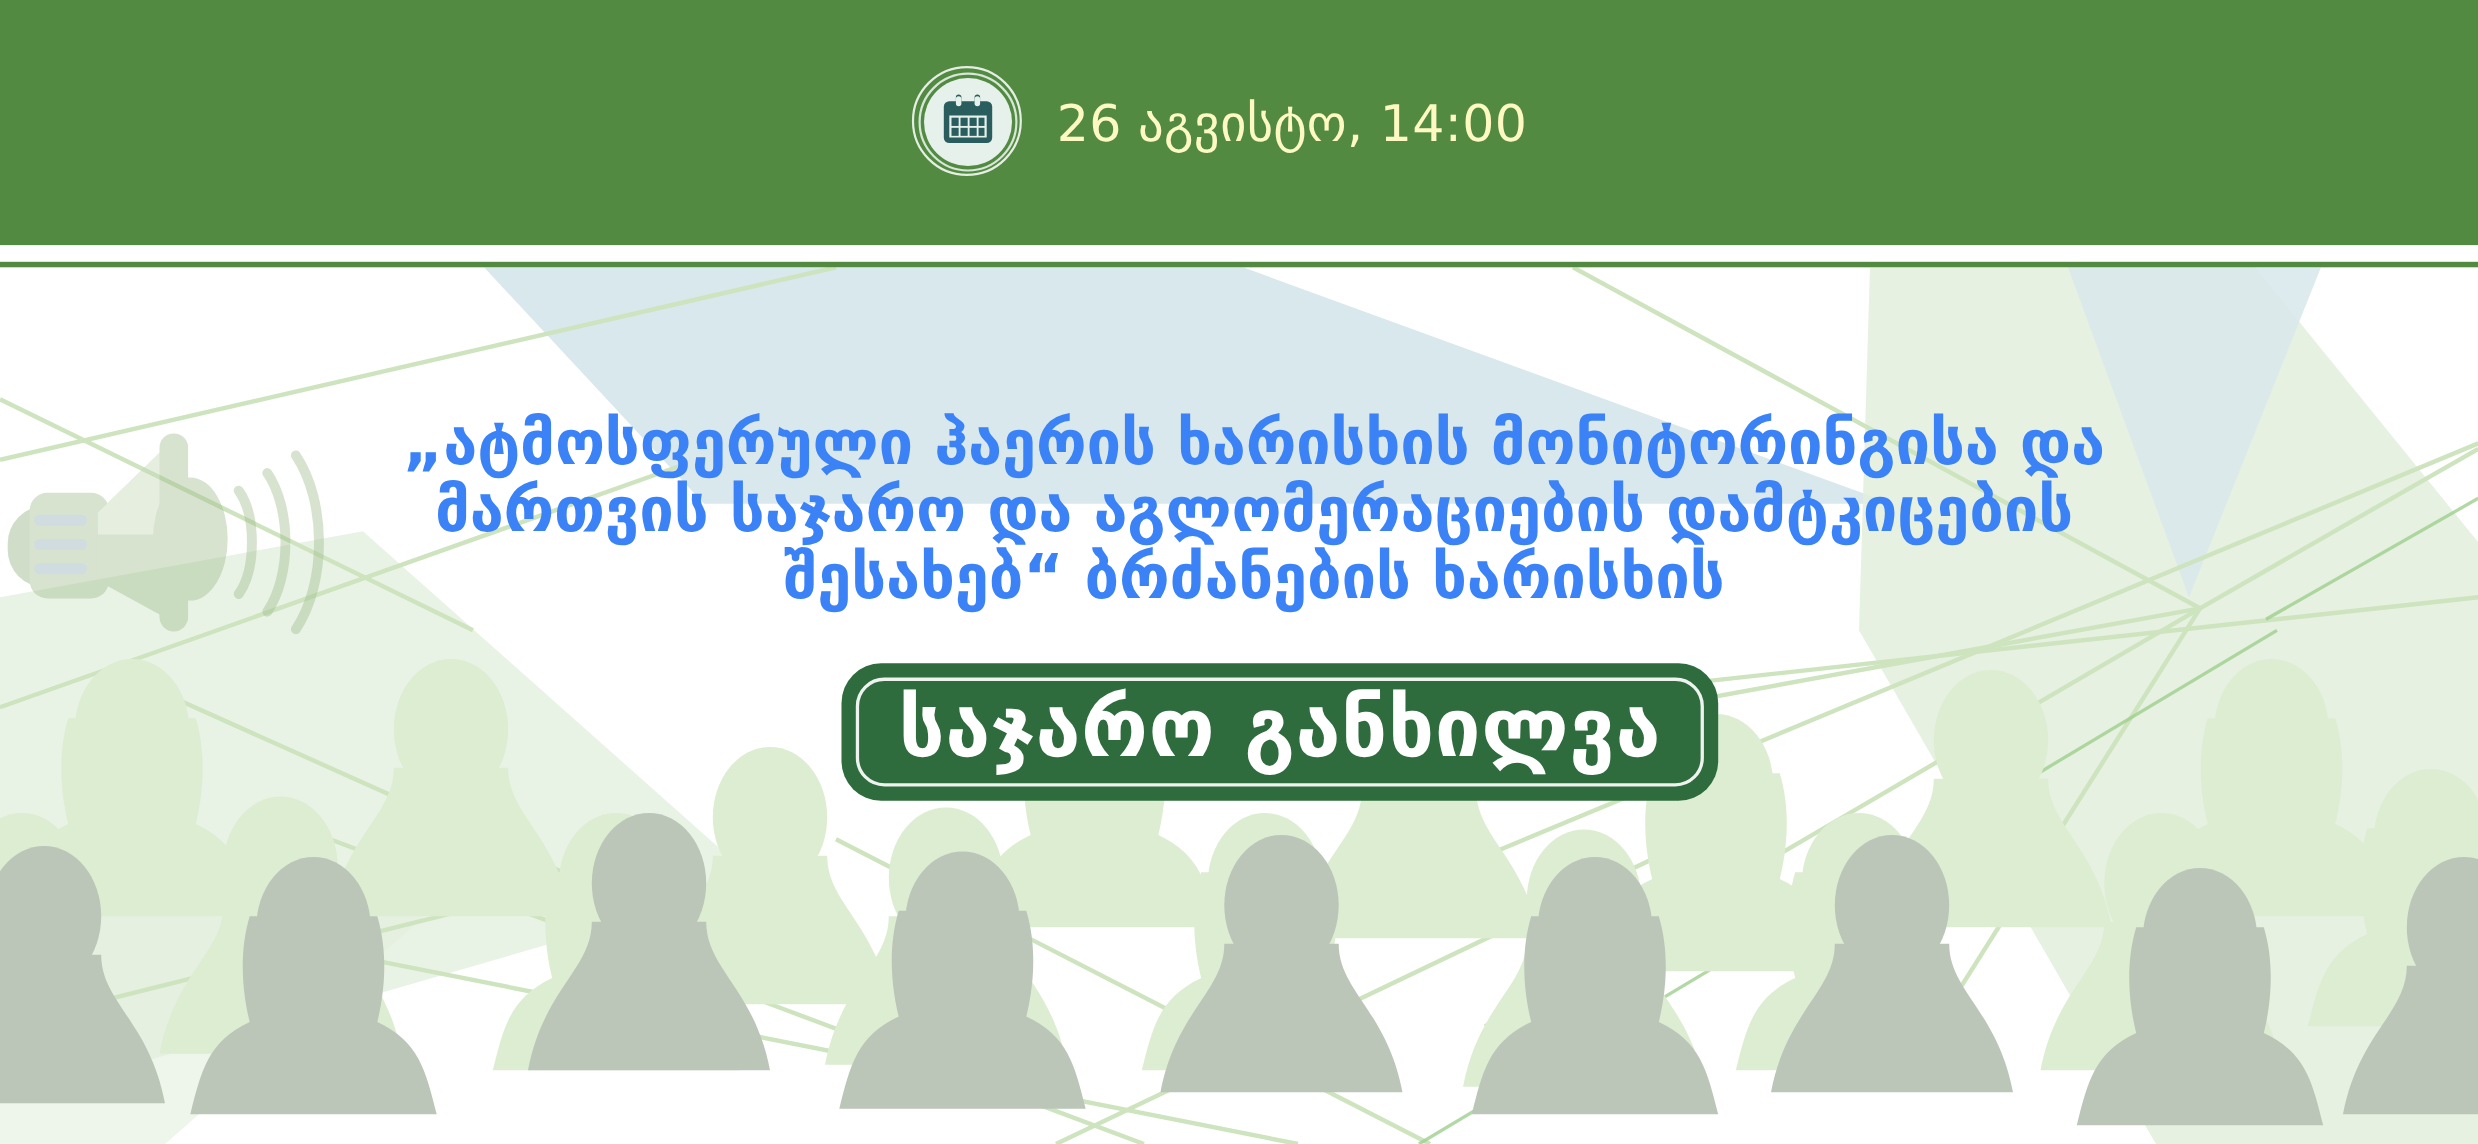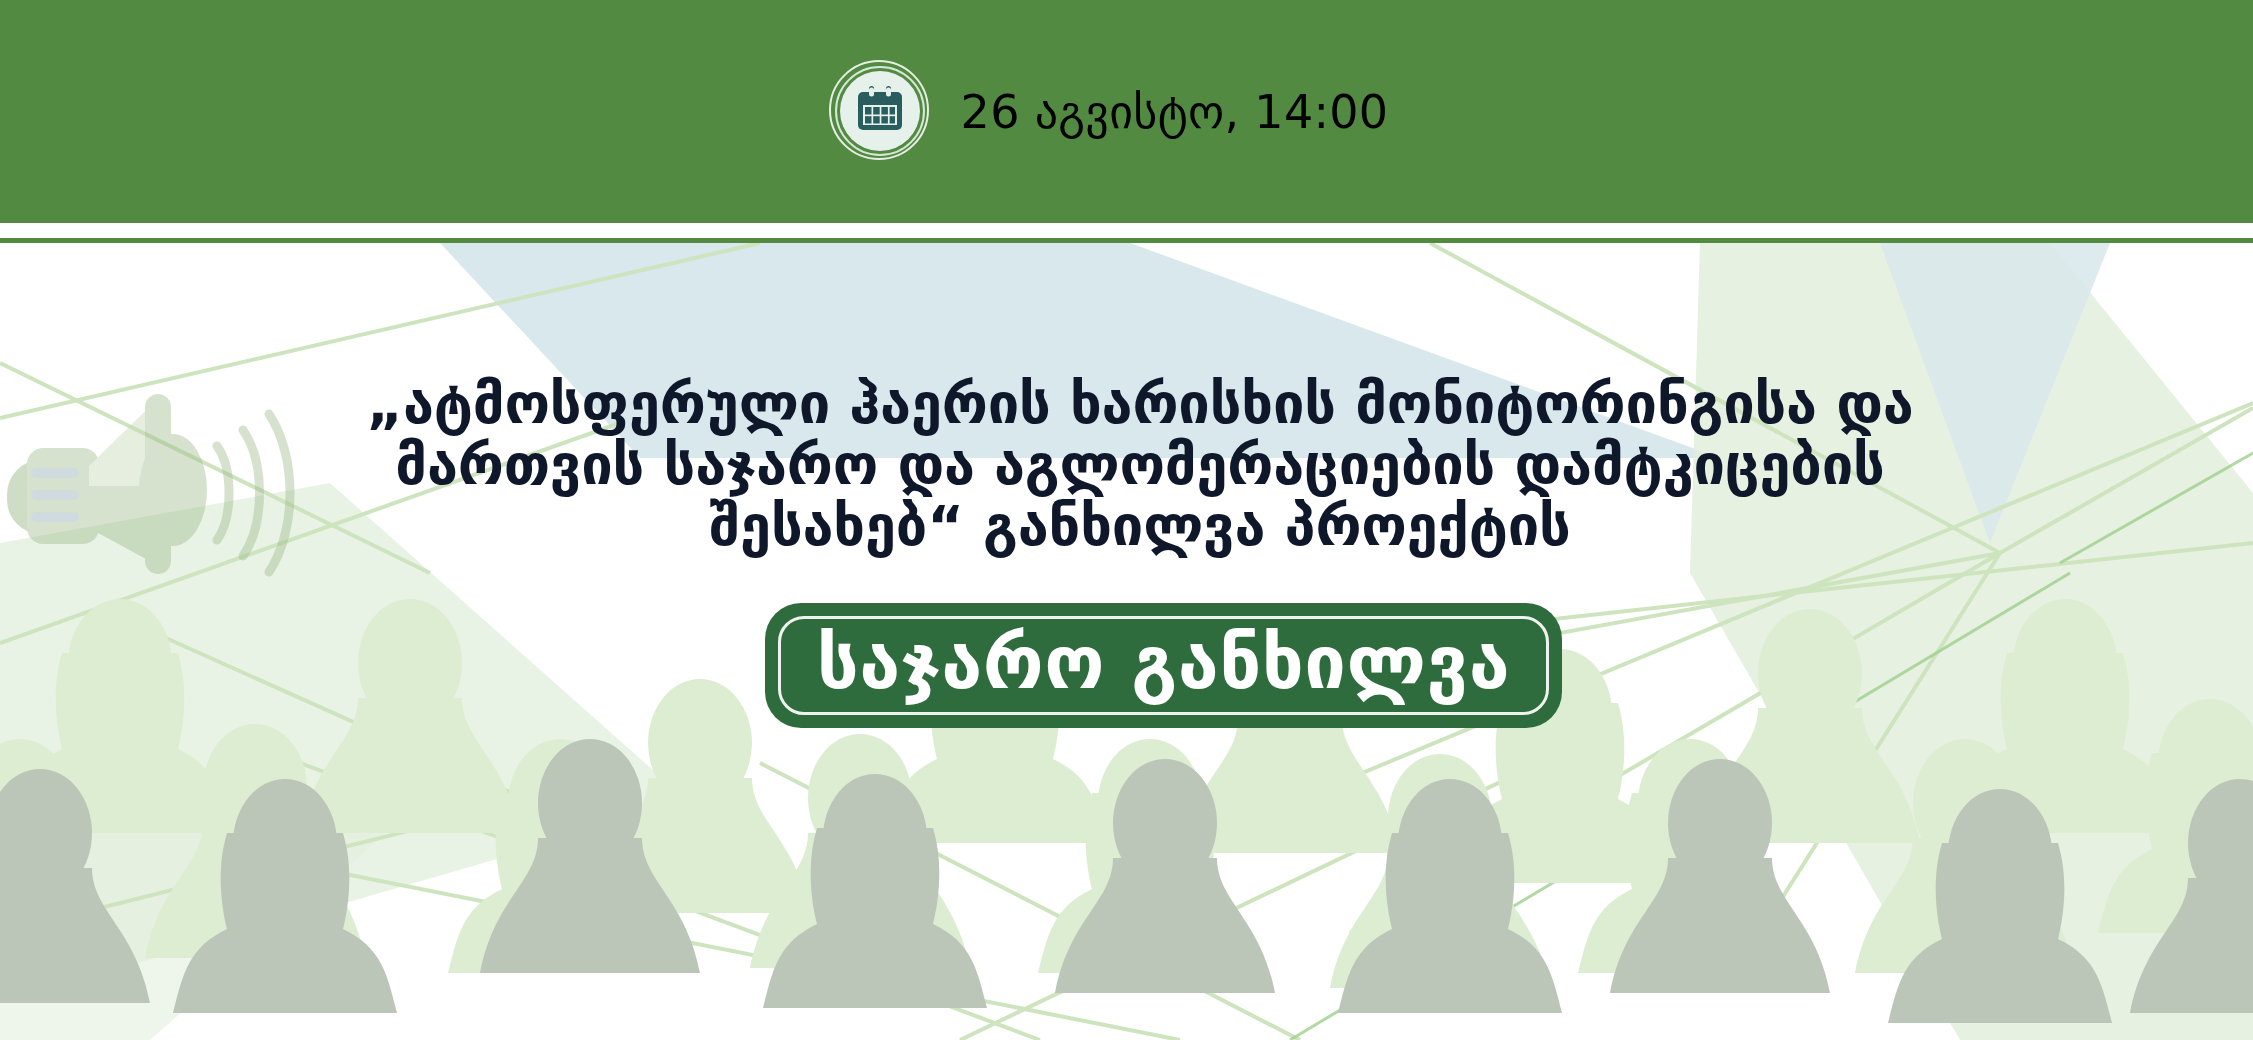--- a/index.html
+++ b/index.html
@@ -63,21 +63,21 @@
     left: 11px; top: 11px;
     width: 80px; height: 80px;
     background: #E6F1EC;
     border-radius: 50%;
     display: flex;
     align-items: center;
     justify-content: center;
   }
   .cal-disc svg { display: block; }
   .header-date {
-    color: #000000;
+    color: #fef9c3;
     font-size: 46px;
     line-height: 1;
     letter-spacing: 0.3px;
     white-space: nowrap;
     font-weight: 400;
   }
 
   
   .divider-gap {
     position: absolute;
@@ -128,21 +128,21 @@
     height: 215px;
   }
   .megaphone svg { display: block; }
 
   .headline {
     position: absolute;
     left: 300px;
     top: 130px;
     width: 1680px;
     text-align: center;
-    color: #0f172a;
+    color: #3b82f6;
     font-size: 56px;
     line-height: 1.09;
     font-weight: 700;
     letter-spacing: -0.2px;
   }
 
   .badge-wrap {
     position: absolute;
     left: 300px;
     top: 360px;
@@ -322,21 +322,21 @@
             <path d="M238,62 C260,94 260,156 238,188"></path>
             <path d="M264,46 C292,88 292,162 264,204"></path>
           </g>
         </g>
       </svg>
     </div>
 
     <div class="headline">
       <div>„ატმოსფერული ჰაერის ხარისხის მონიტორინგისა და</div>
       <div>მართვის საჯარო და აგლომერაციების დამტკიცების</div>
-      <div>შესახებ“ განხილვა პროექტის</div>
+      <div>შესახებ“ ბრძანების ხარისხის</div>
     </div>
 
     <div class="badge-wrap">
       <div class="badge">
         <div class="badge-inner-border"></div>
         <div class="badge-label">საჯარო განხილვა</div>
       </div>
     </div>
 
   </div>

